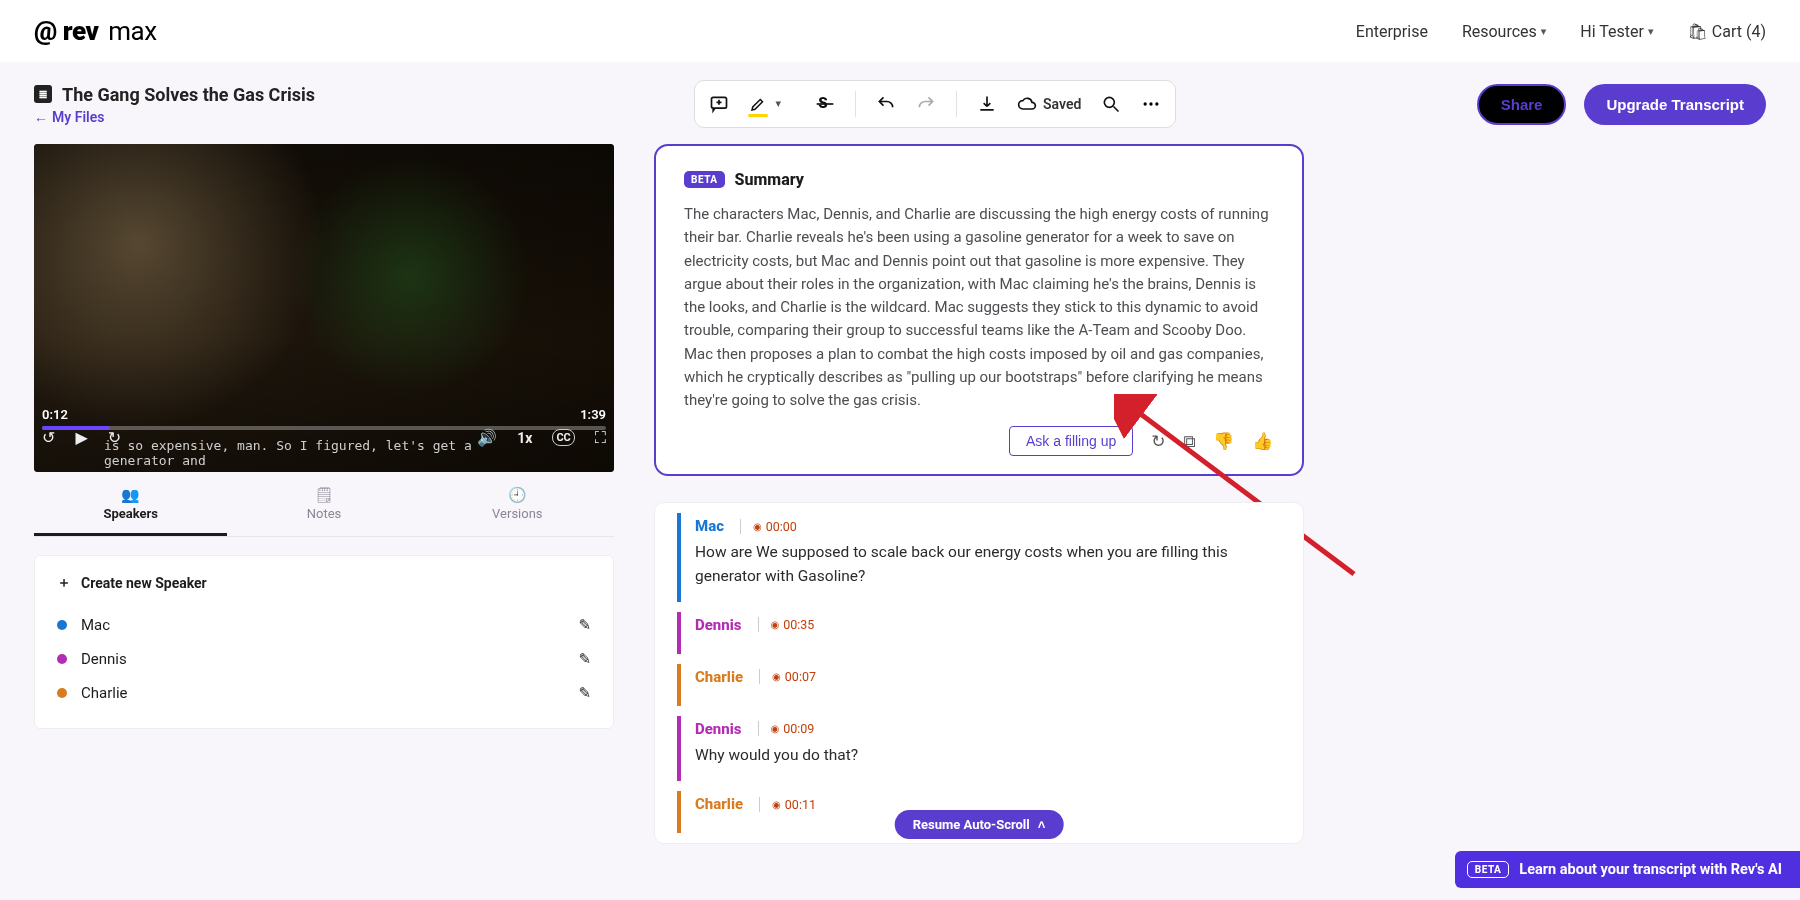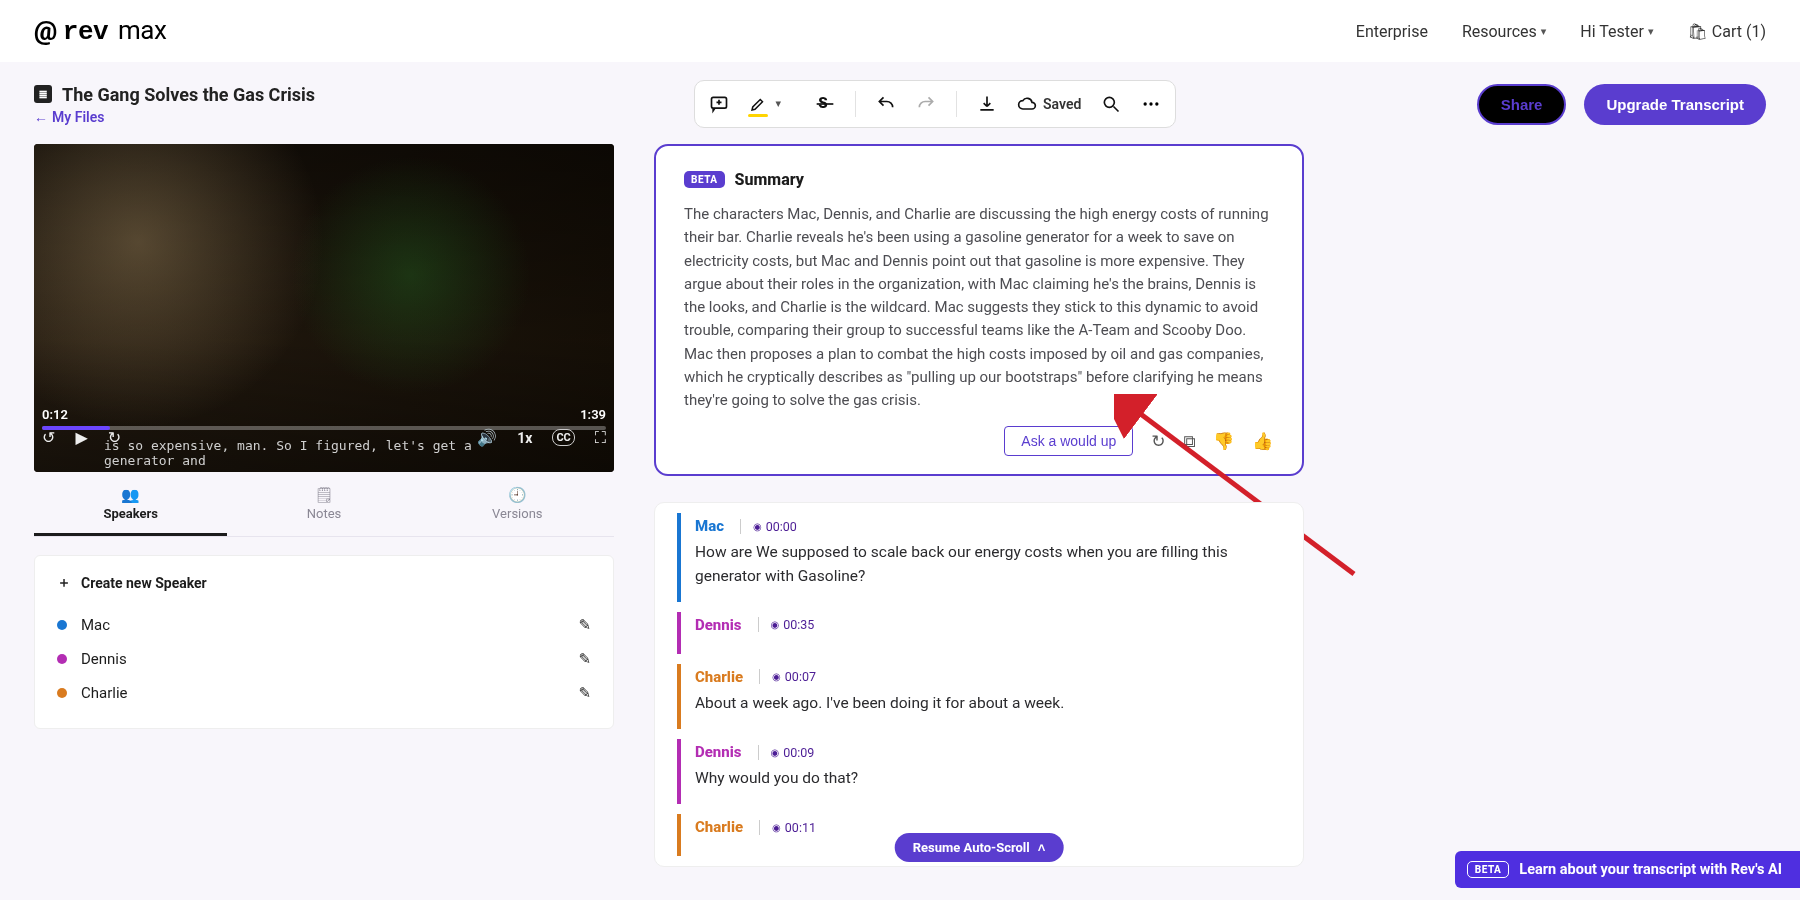--- a/index.html
+++ b/index.html
@@ -6,21 +6,21 @@
   body{
     font-family: -apple-system,BlinkMacSystemFont,"Segoe UI",Roboto,Helvetica,Arial,sans-serif;
     background:#f8f6fb; color:#1c1c1c; font-size:14px; width:1800px; height:900px; overflow:hidden;
   }
   
   .top-bar{
     height:62px; background:#fff; display:flex; align-items:center; padding:0 34px;
   }
   .logo{ font-weight:900; font-size:26px; letter-spacing:-0.5px; display:flex; align-items:center; gap:6px; color:#000;}
   .logo .at{ font-weight:900; font-size:26px; }
-  .logo .rev{ font-weight:900;font-family:Liberation Mono, monospace;}
+  .logo .rev{ font-weight:900;}
   .logo .max{ font-weight:400; margin-left:2px;}
   .nav-right{ margin-left:auto; display:flex; align-items:center; gap:34px; font-size:16px; color:#333; }
   .nav-item{ cursor:pointer; display:flex; align-items:center; gap:4px;}
   .chev{ font-size:11px; color:#555;}
   .cart-ico{ font-size:16px; }
 
   
   .sub-bar{ display:flex; align-items:center; padding:18px 34px 0 34px; gap:20px; }
   .title-block{ display:flex; flex-direction:column; gap:4px; min-width:540px;}
   .title-row{ display:flex; align-items:center; gap:10px; font-size:18px; font-weight:700; color:#222;}
@@ -85,21 +85,21 @@
   .sum-actions{ display:flex; align-items:center; gap:18px; margin-top:14px; justify-content:flex-end;}
   .ask-btn{ border:1px solid #5a3dcf; color:#5a3dcf; background:#fff; padding:6px 16px; border-radius:4px; font-size:14px; cursor:pointer;}
   .icon-btn{ cursor:pointer; color:#555; font-size:17px;}
   .show-less{ color:#6b46ff; font-weight:800; letter-spacing:1px; font-size:12.5px; margin-top:12px; cursor:pointer;}
   .arrow{ position:absolute; pointer-events:none; }
 
   .transcript{ margin-top:26px; background:#fff; border:1px solid #eee; border-radius:10px; padding:10px 22px 0 22px; position:relative;}
   .seg{ border-left:4px solid; padding:4px 0 14px 14px; margin-bottom:10px;}
   .seg-h{ display:flex; align-items:center; gap:16px; margin-bottom:6px;}
   .seg-name{ font-weight:800; font-size:15px;}
-  .seg-time{ font-size:12.5px; color:#4c1d95; display:flex; align-items:center; gap:4px; border-left:1px solid #ccc; padding-left:12px;}
+  .seg-time{ font-size:12.5px; color:#c2410c; display:flex; align-items:center; gap:4px; border-left:1px solid #ccc; padding-left:12px;}
   .seg-time::before{ content:'◉'; font-size:10px;}
   .seg-body{ font-size:15.5px; color:#2b2b2e; line-height:1.5;}
   .seg.blue{ border-color:#1976d2;} .seg.blue .seg-name{ color:#1976d2;}
   .seg.purple{ border-color:#b32db3;} .seg.purple .seg-name{ color:#b32db3;}
   .seg.orange{ border-color:#d97b1f;} .seg.orange .seg-name{ color:#d97b1f;}
 
   .resume-pill{ position:absolute; left:50%; transform:translateX(-50%); bottom:4px; background:#5a3dcf; color:#fff; padding:7px 18px; border-radius:999px; font-size:13px; font-weight:700; cursor:pointer; display:flex; align-items:center; gap:8px;}
 
   
   .ai-banner{ position:fixed; right:0; bottom:12px; background:#4f2fe0; color:#fff; padding:10px 18px 10px 12px; border-radius:6px 0 0 6px; display:flex; align-items:center; gap:10px; font-weight:700; font-size:14.5px; cursor:pointer;}
@@ -122,21 +122,21 @@
     <div class="nav-item">
         <span>Resources</span>
         <span class="chev">▾</span>
       </div>
     <div class="nav-item">
         <span>Hi Tester</span>
         <span class="chev">▾</span>
       </div>
     <div class="nav-item">
         <span class="cart-ico">🛍</span>
-        <span>Cart (1)</span>
+        <span>Cart (4)</span>
       </div>
   </div>
 </div>
 
 <div class="sub-bar">
   <div class="title-block">
     <div class="title-row">
       <span class="doc-ico">≣</span>
       <span>The Gang Solves the Gas Crisis</span>
     </div>
@@ -276,21 +276,21 @@
   </div>
 
   <div class="center">
     <div class="summary-card">
       <div class="sum-head">
         <span class="beta-badge">BETA</span>
         <span class="sum-title">Summary</span>
       </div>
       <div class="sum-body">The characters Mac, Dennis, and Charlie are discussing the high energy costs of running their bar. Charlie reveals he's been using a gasoline generator for a week to save on electricity costs, but Mac and Dennis point out that gasoline is more expensive. They argue about their roles in the organization, with Mac claiming he's the brains, Dennis is the looks, and Charlie is the wildcard. Mac suggests they stick to this dynamic to avoid trouble, comparing their group to successful teams like the A-Team and Scooby Doo. Mac then proposes a plan to combat the high costs imposed by oil and gas companies, which he cryptically describes as "pulling up our bootstraps" before clarifying he means they're going to solve the gas crisis.</div>
       <div class="sum-actions">
-        <button class="ask-btn">Ask a would up</button>
+        <button class="ask-btn">Ask a filling up</button>
         <span class="icon-btn">↻</span>
         <span class="icon-btn">⧉</span>
         <span class="icon-btn">👎</span>
         <span class="icon-btn">👍</span>
       </div>
     </div>
 
     <svg class="arrow" width="260" height="200" style="position:absolute; left:460px; top:250px;">
       <defs>
           <marker id="ah" markerWidth="12" markerHeight="12" refX="2" refY="6" orient="auto">
@@ -313,21 +313,20 @@
             <div class="seg-h">
               <span class="seg-name">Dennis</span>
               <span class="seg-time">00:35</span>
             </div>
           </div>
           <div class="seg orange">
             <div class="seg-h">
               <span class="seg-name">Charlie</span>
               <span class="seg-time">00:07</span>
             </div>
-            <div class="seg-body">About a week ago. I've been doing it for about a week.</div>
           </div>
           <div class="seg purple">
             <div class="seg-h">
               <span class="seg-name">Dennis</span>
               <span class="seg-time">00:09</span>
             </div>
             <div class="seg-body">Why would you do that?</div>
           </div>
           <div class="seg orange">
             <div class="seg-h">

